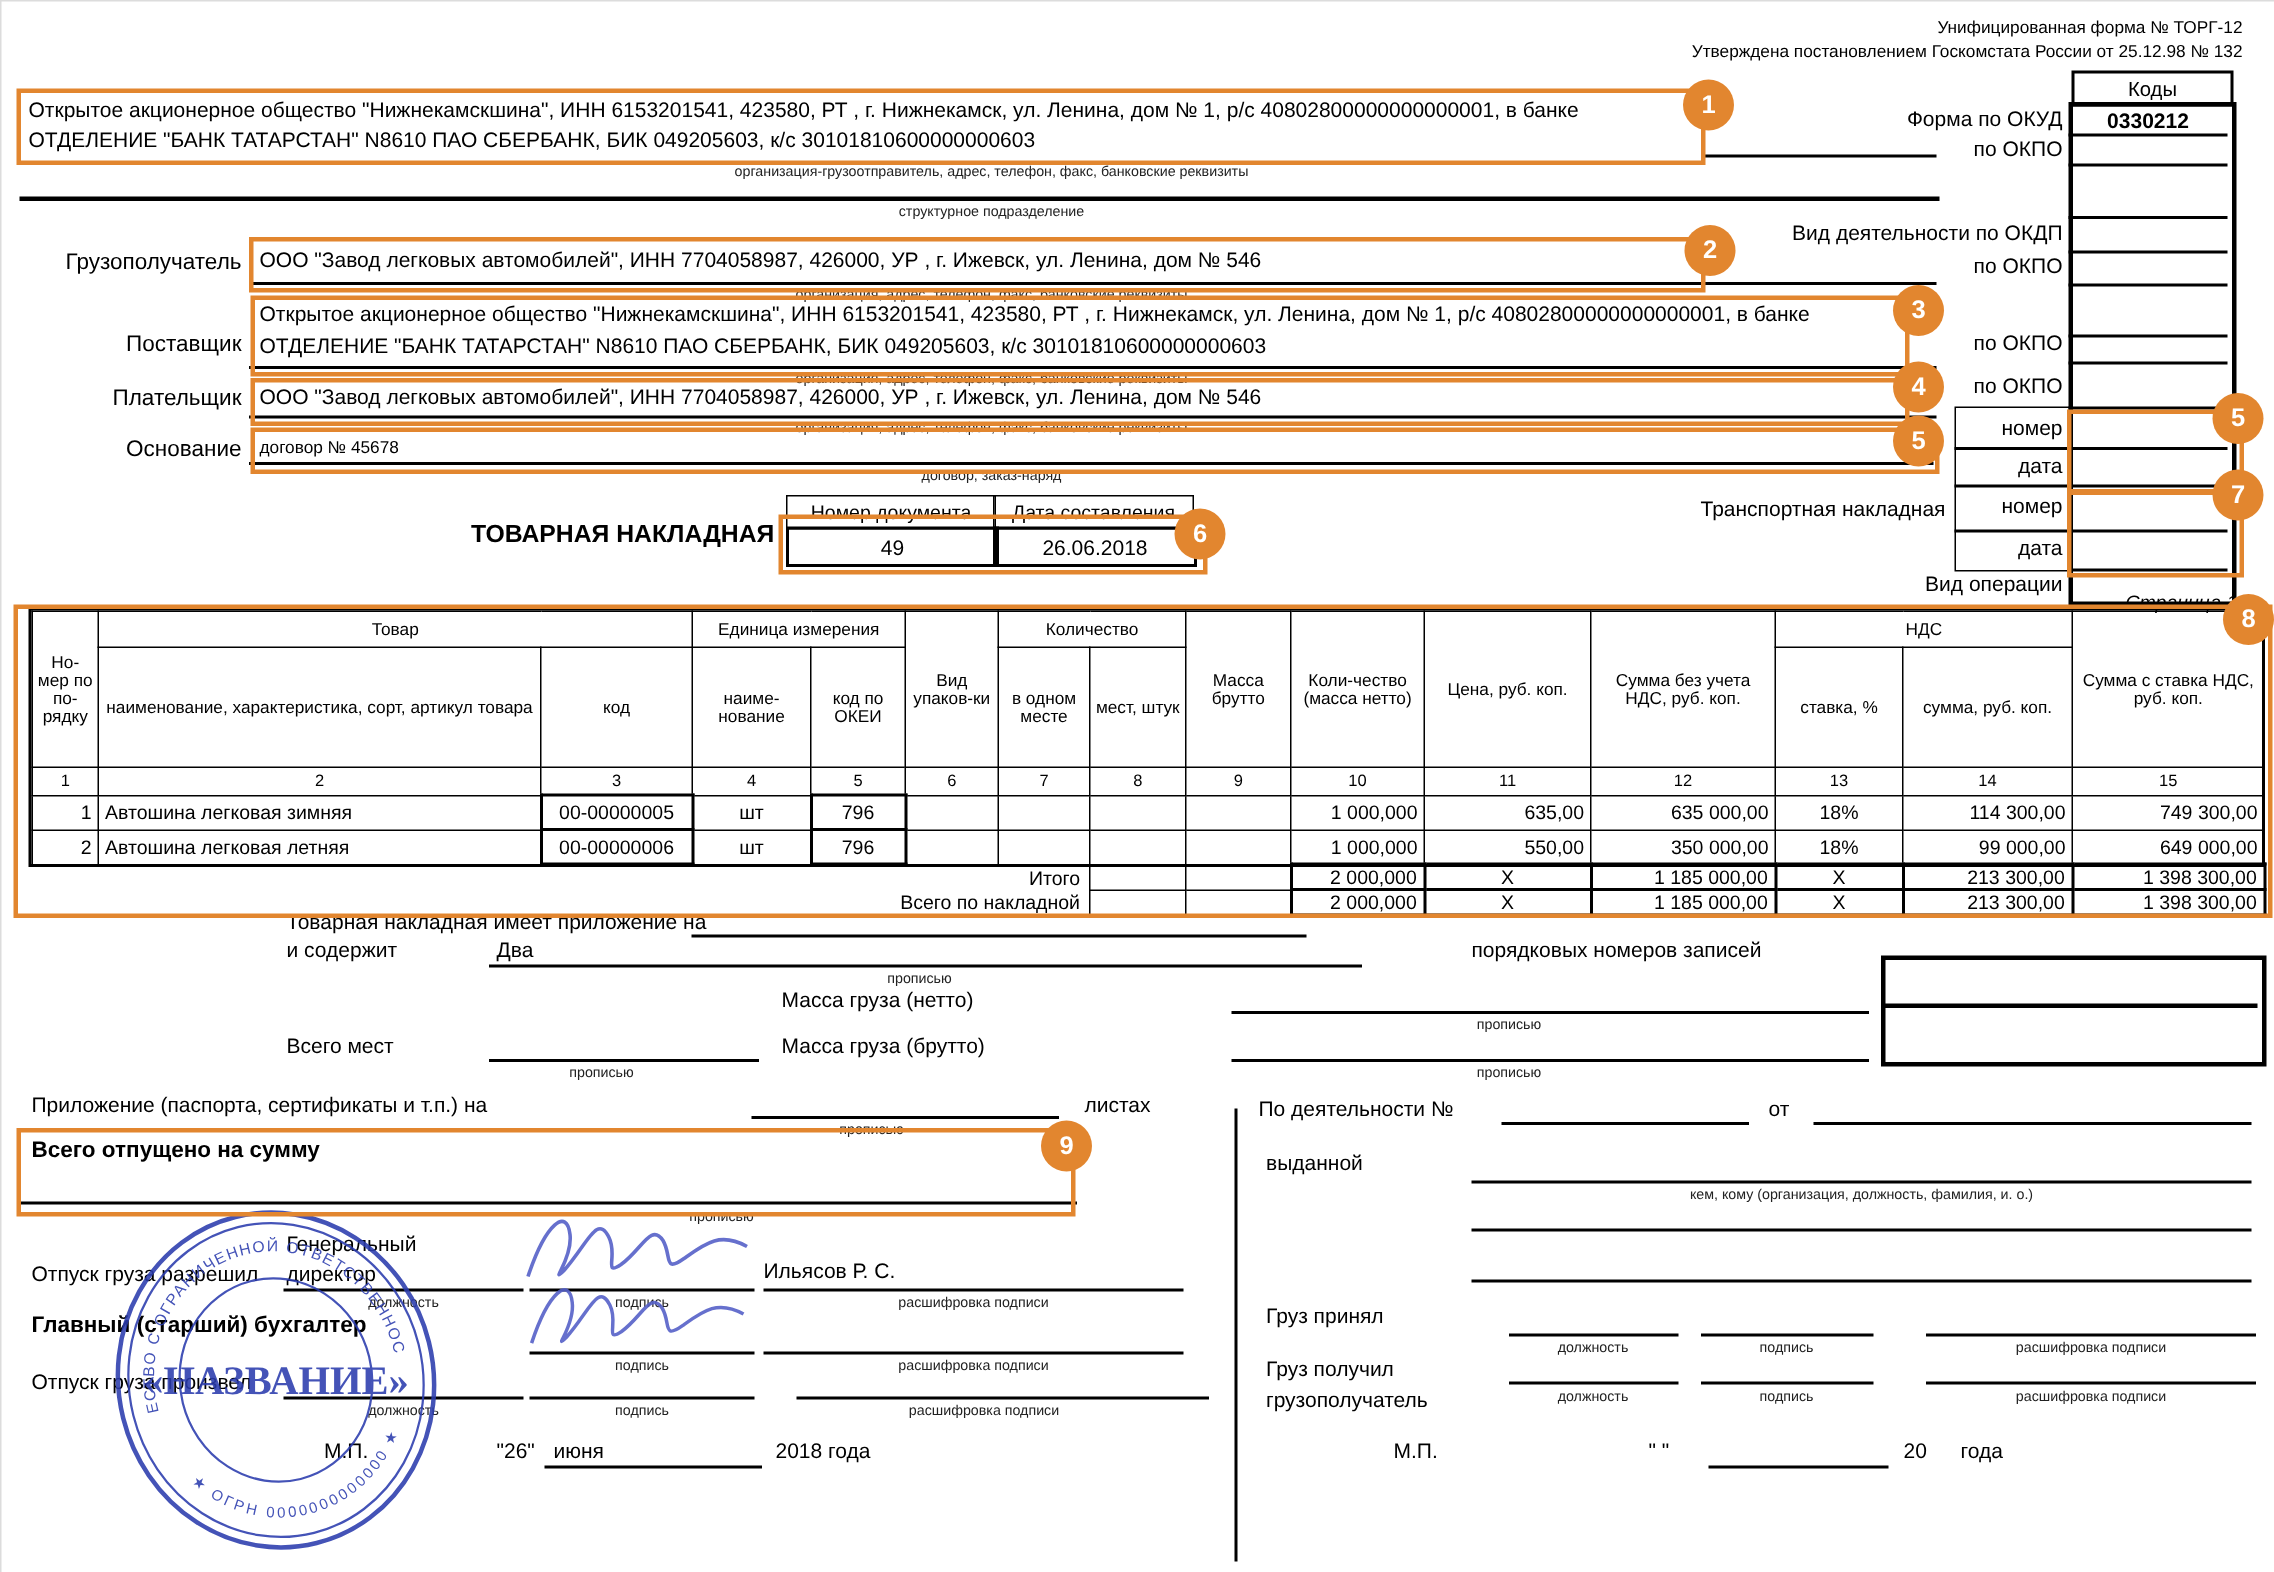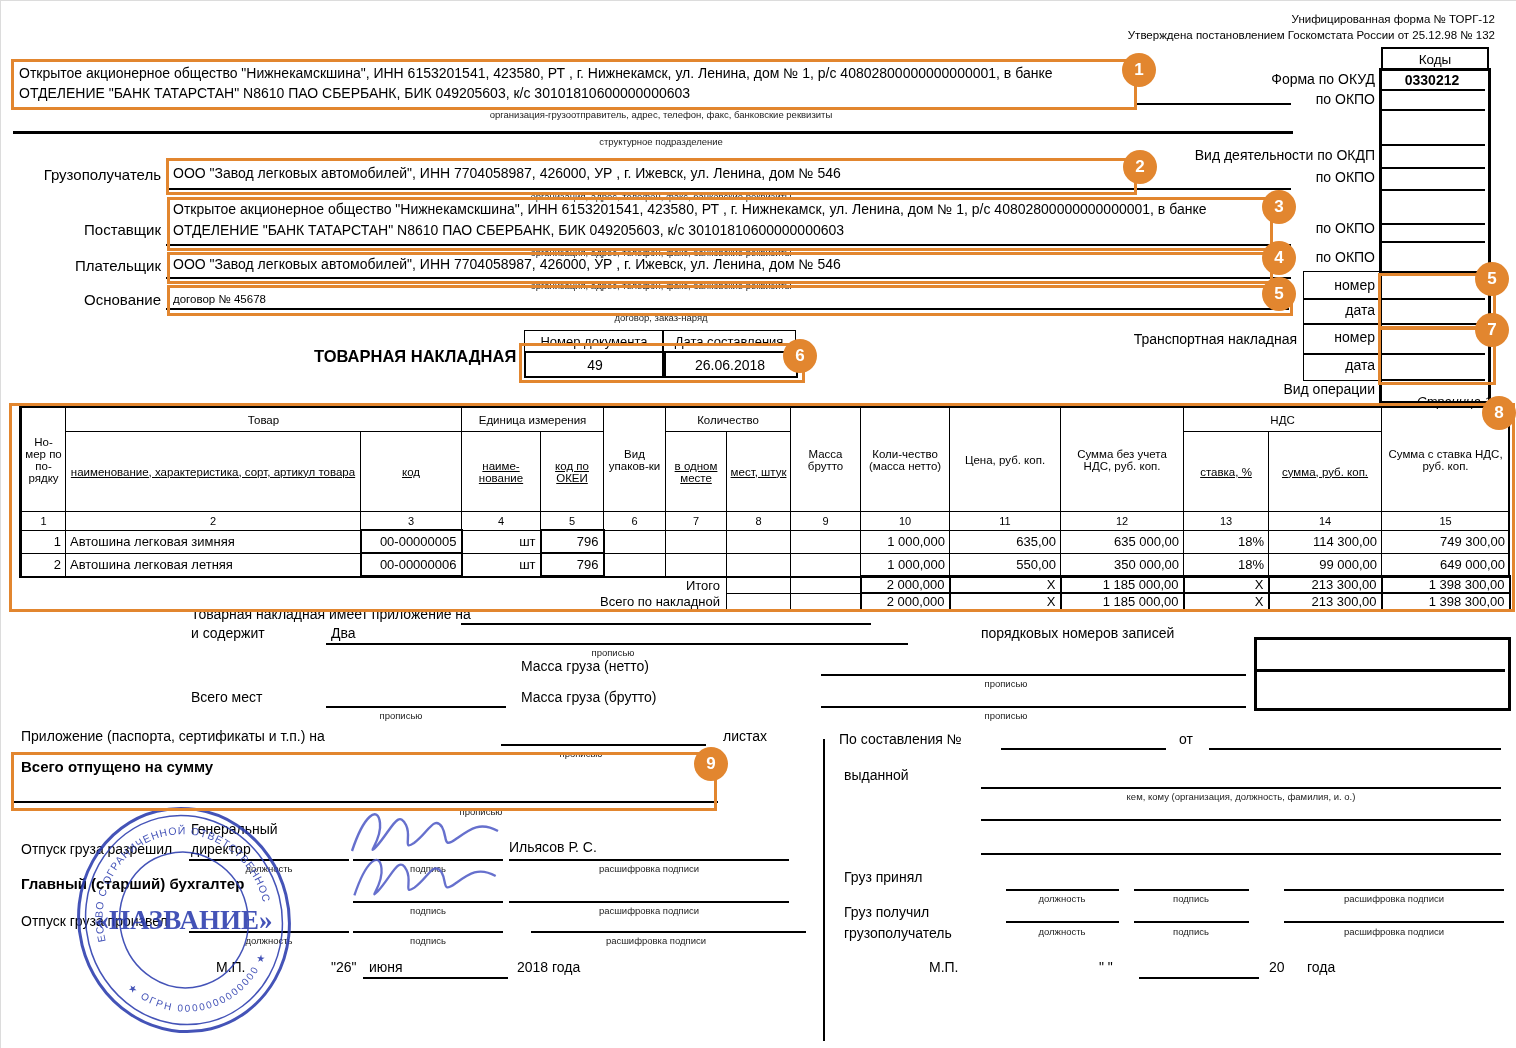--- a/index.html
+++ b/index.html
@@ -21,21 +21,21 @@
   .minicell{position:absolute;border:1.5px solid #000;display:flex;align-items:center;justify-content:center;font-size:13px;}
   .obox{position:absolute;border:3px solid #e2862f;z-index:30;}
   .badge{position:absolute;width:34px;height:34px;border-radius:50%;background:#e2862f;color:#fff;
          font-size:17px;font-weight:bold;display:flex;align-items:center;justify-content:center;z-index:40;}
   
   #items{position:absolute;left:20px;top:406px;width:1488px;border-collapse:collapse;table-layout:fixed;}
   #items th{font-weight:normal;font-size:11.5px;border:1px solid #000;padding:1px 2px;text-align:center;vertical-align:middle;}
   #items td{border:1px solid #000;padding:0 4px;font-size:13px;height:21px;overflow:hidden;white-space:nowrap;}
   #items .numrow th{font-size:11px;height:17px;padding:0;}
   #items td.l{text-align:left;}
-  #items td.c{text-align:right;}
+  #items td.c{text-align:center;}
   #items td.r{text-align:right;}
   #items td.thick{border:2px solid #000;}
   #items tr.trow td{height:13px;font-size:13px;border-width:2px;}
   #items td.tlabel{border:none;text-align:right;font-size:14px;padding-right:6px;}
   #items tr.trow td.e{border:1px solid #000;}
   #outerbox{position:absolute;left:18px;top:404px;width:1487px;height:169px;border:2px solid #000;pointer-events:none;}
   .stampwrap{position:absolute;left:58px;top:790px;width:250px;height:258px;z-index:25;opacity:.88;}
   .sig{position:absolute;z-index:26;}
 </style>
 </head>
@@ -140,21 +140,21 @@
         <th colspan="2">Единица измерения</th>
         <th rowspan="2">Вид упаков-ки</th>
         <th colspan="2">Количество</th>
         <th rowspan="2">Масса брутто</th>
         <th rowspan="2">Коли-чество (масса нетто)</th>
         <th rowspan="2">Цена, руб. коп.</th>
         <th rowspan="2">Сумма без учета НДС, руб. коп.</th>
         <th colspan="2">НДС</th>
         <th rowspan="2">Сумма с ставка НДС, руб. коп.</th>
       </tr>
-      <tr style="height:80px;text-decoration:underline;">
+      <tr style="height:80px;">
         <th style="white-space:normal;">наименование, характеристика, сорт, артикул товара</th>
         <th>код</th>
         <th>наиме-нование</th>
         <th>код по ОКЕИ</th>
         <th>в одном месте</th>
         <th>мест, штук</th>
         <th>ставка, %</th>
         <th>сумма, руб. коп.</th>
       </tr>
       <tr class="numrow" id="colnums">
@@ -263,21 +263,21 @@
   <div class="t" style="left:20px;top:727px;">Приложение (паспорта, сертификаты и т.п.) на</div>
   <div class="ln" style="left:500px;top:743px;width:205px;height:1.5px;"></div>
   <div class="hc" style="left:580px;top:747px;">прописью</div>
   <div class="t" style="left:722px;top:727px;">листах</div>
 
   <div class="t b t15" style="left:20px;top:757px;">Всего отпущено  на сумму</div>
   <div class="ln" style="left:12px;top:800px;width:705px;"></div>
   <div class="hc" style="left:480px;top:805px;">прописью</div>
 
   <div class="vln" style="left:822px;top:738px;height:302px;"></div>
-  <div class="t" style="left:838px;top:730px;">По составления №</div>
+  <div class="t" style="left:838px;top:730px;">По деятельности №</div>
   <div class="ln" style="left:1000px;top:747px;width:165px;height:1.5px;"></div>
   <div class="t" style="left:1178px;top:730px;">от</div>
   <div class="ln" style="left:1208px;top:747px;width:292px;height:1.5px;"></div>
   <div class="t" style="left:843px;top:766px;">выданной</div>
   <div class="ln" style="left:980px;top:786px;width:520px;height:1.5px;"></div>
   <div class="hc" style="left:1240px;top:790px;">кем, кому (организация, должность, фамилия, и. о.)</div>
   <div class="ln" style="left:980px;top:818px;width:520px;height:1.5px;"></div>
   <div class="ln" style="left:980px;top:852px;width:520px;height:1.5px;"></div>
 
   <div class="t" style="left:190px;top:820px;">Генеральный</div>

